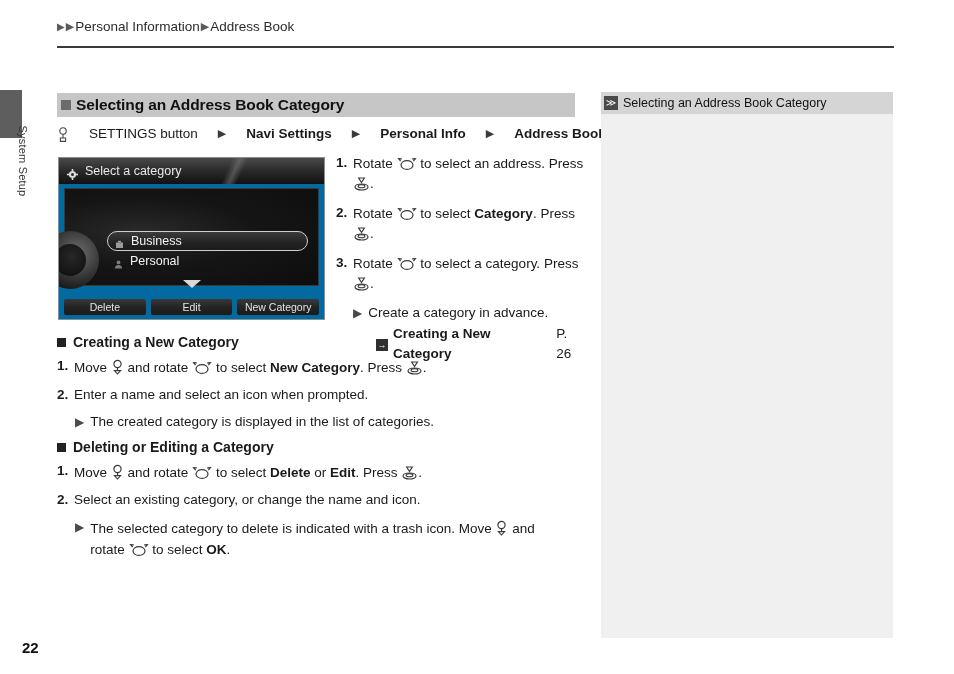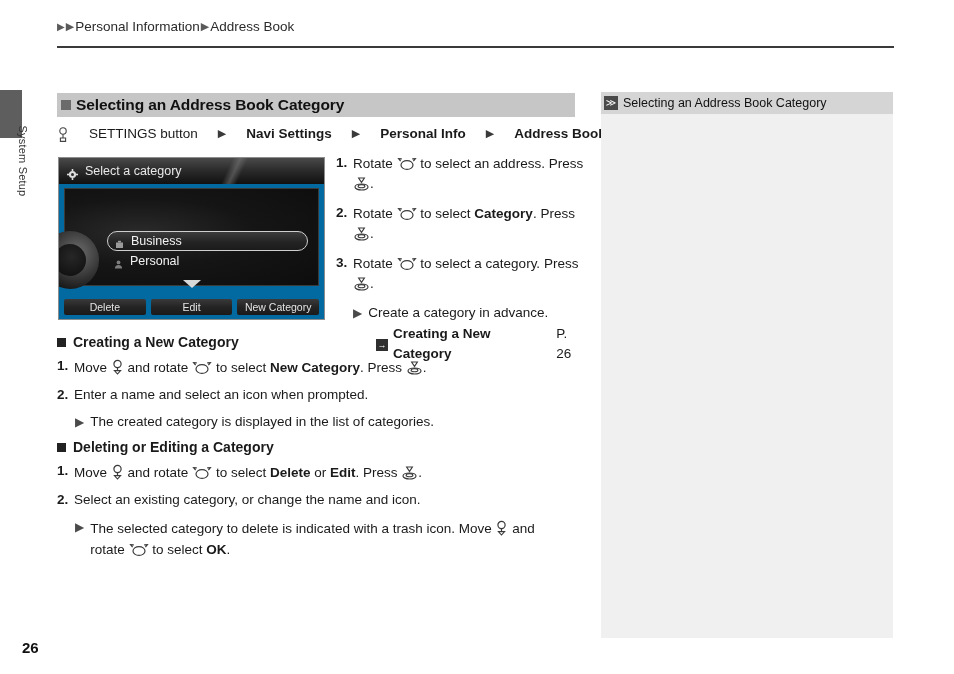--- a/index.html
+++ b/index.html
@@ -402,13 +402,13 @@
 
 <div class="aside">
   <div class="aside-head">
     <span class="aside-badge">≫</span>
     <span class="aside-head-title">Selecting an Address Book Category</span>
   </div>
   <div class="aside-body">
   </div>
 </div>
 
-<div class="pageno">26</div>
+<div class="pageno">22</div>
 
 </body></html>

